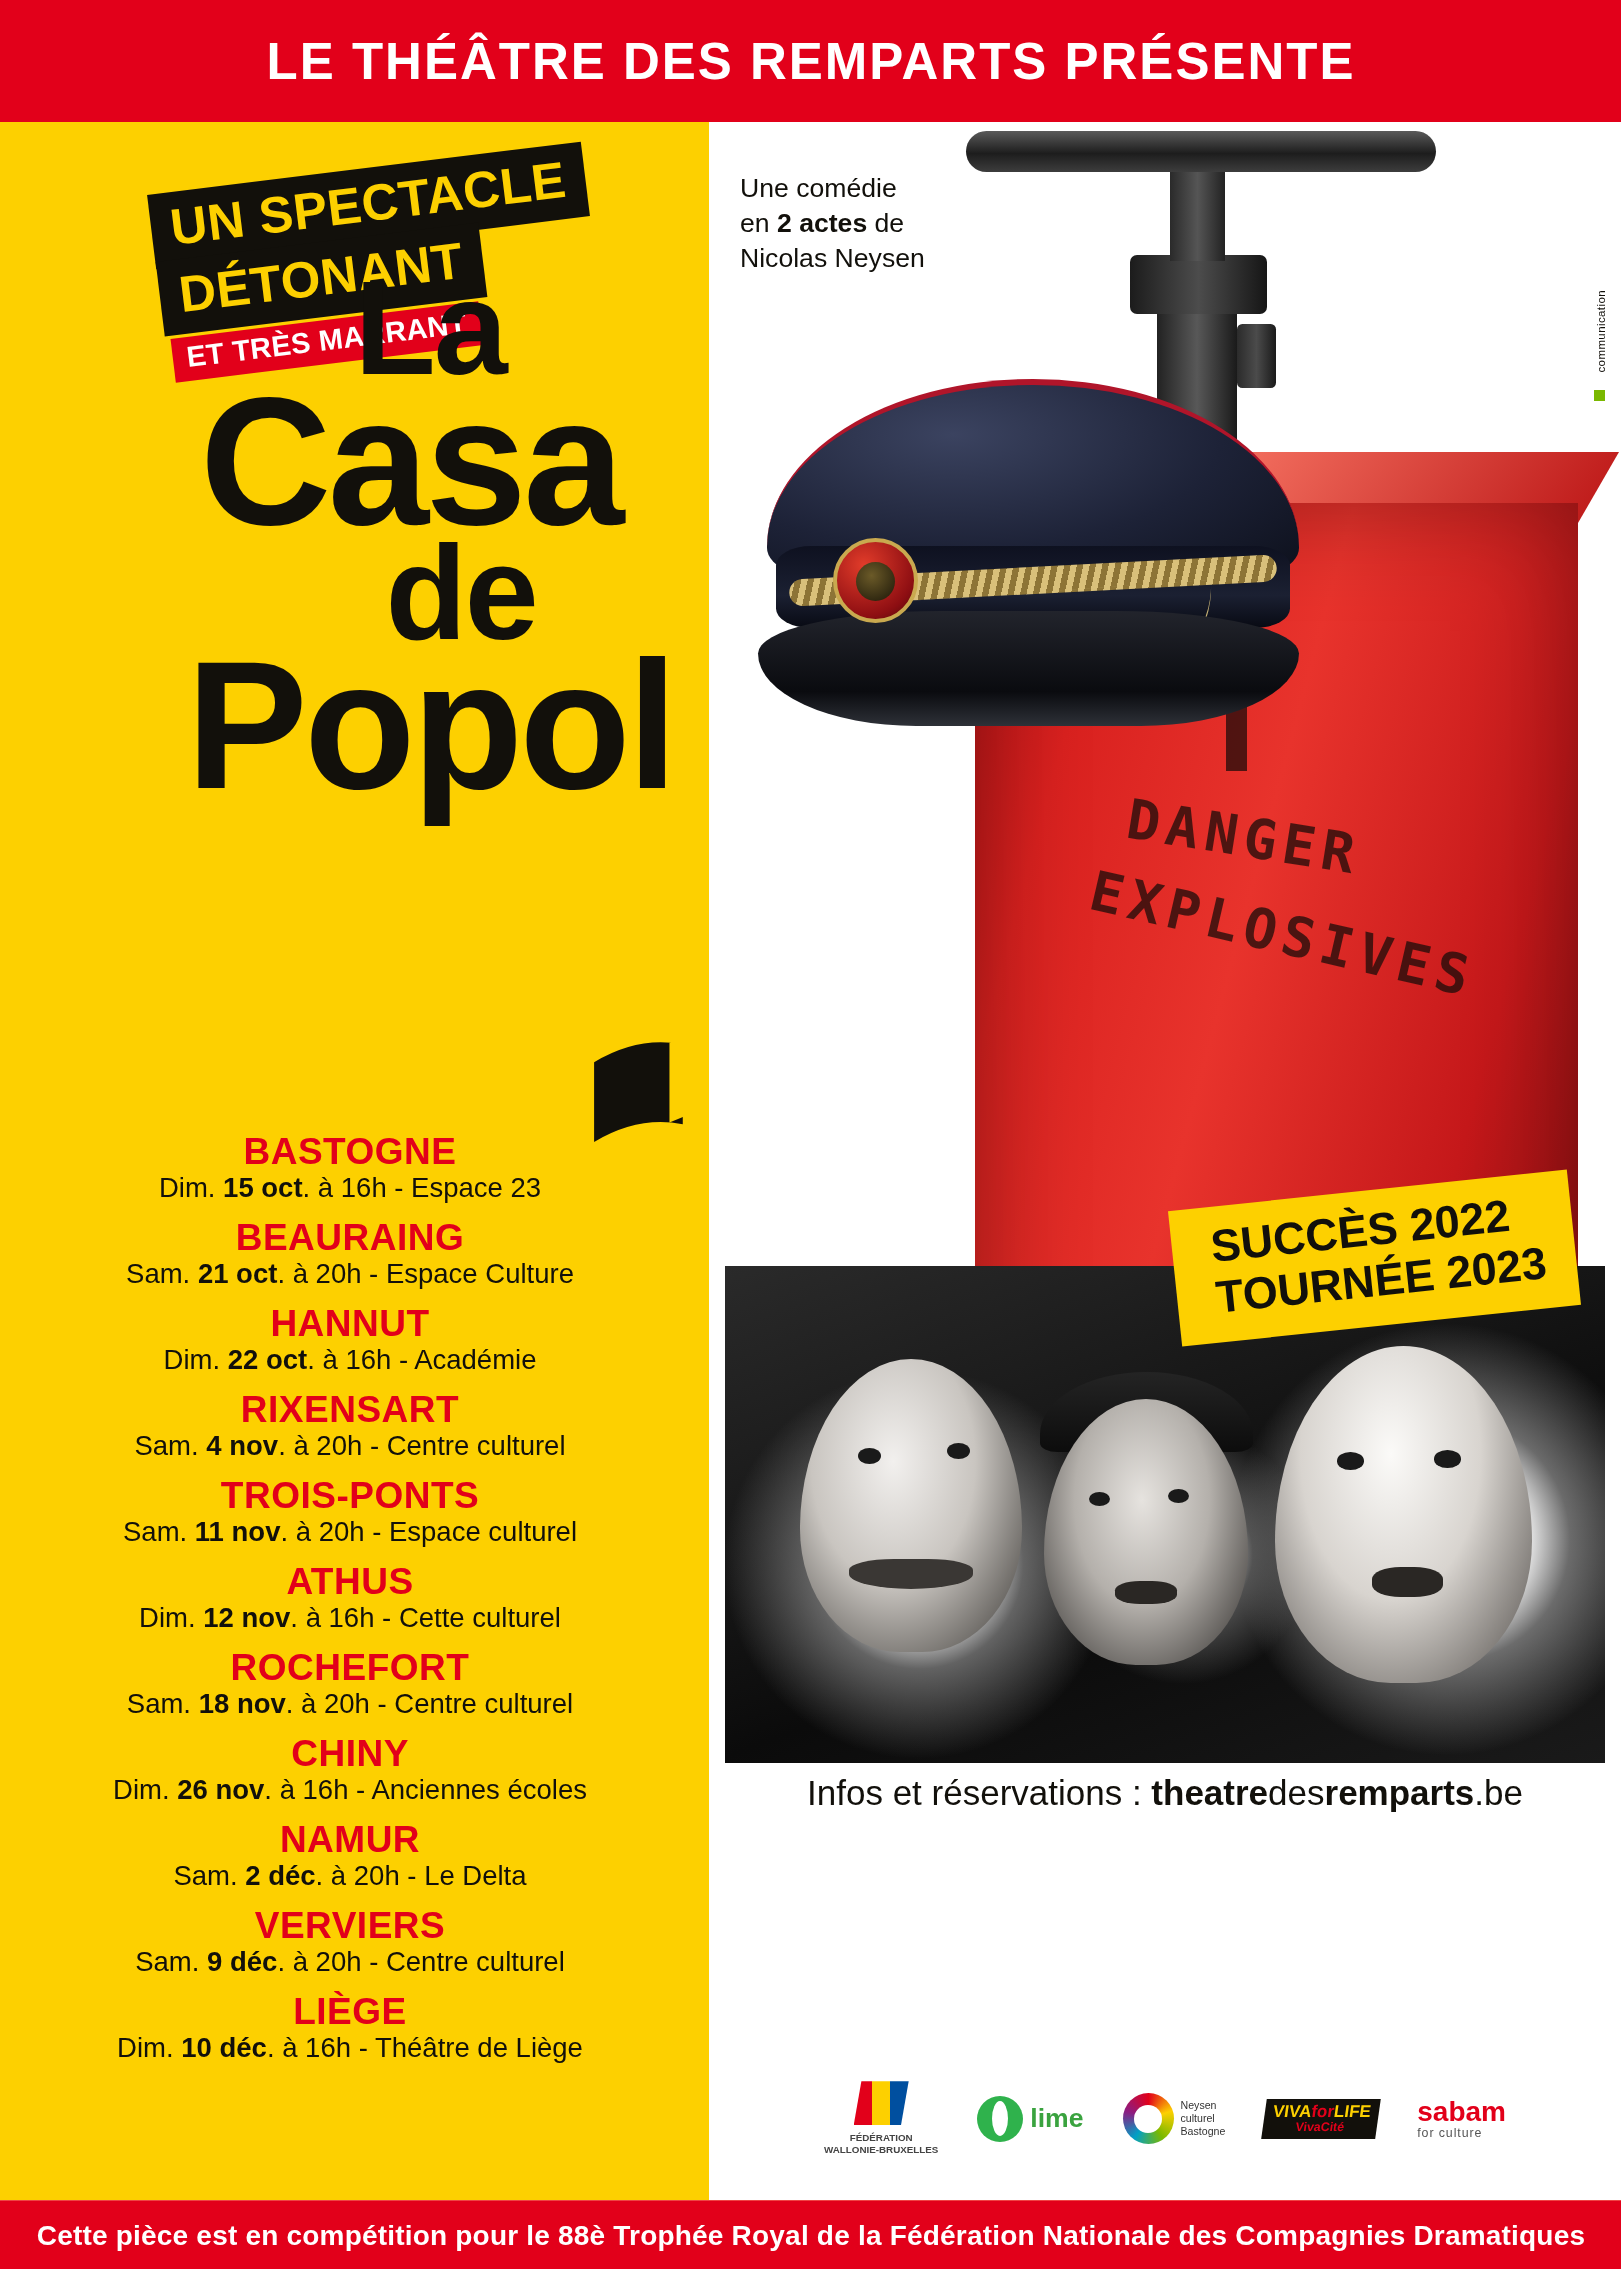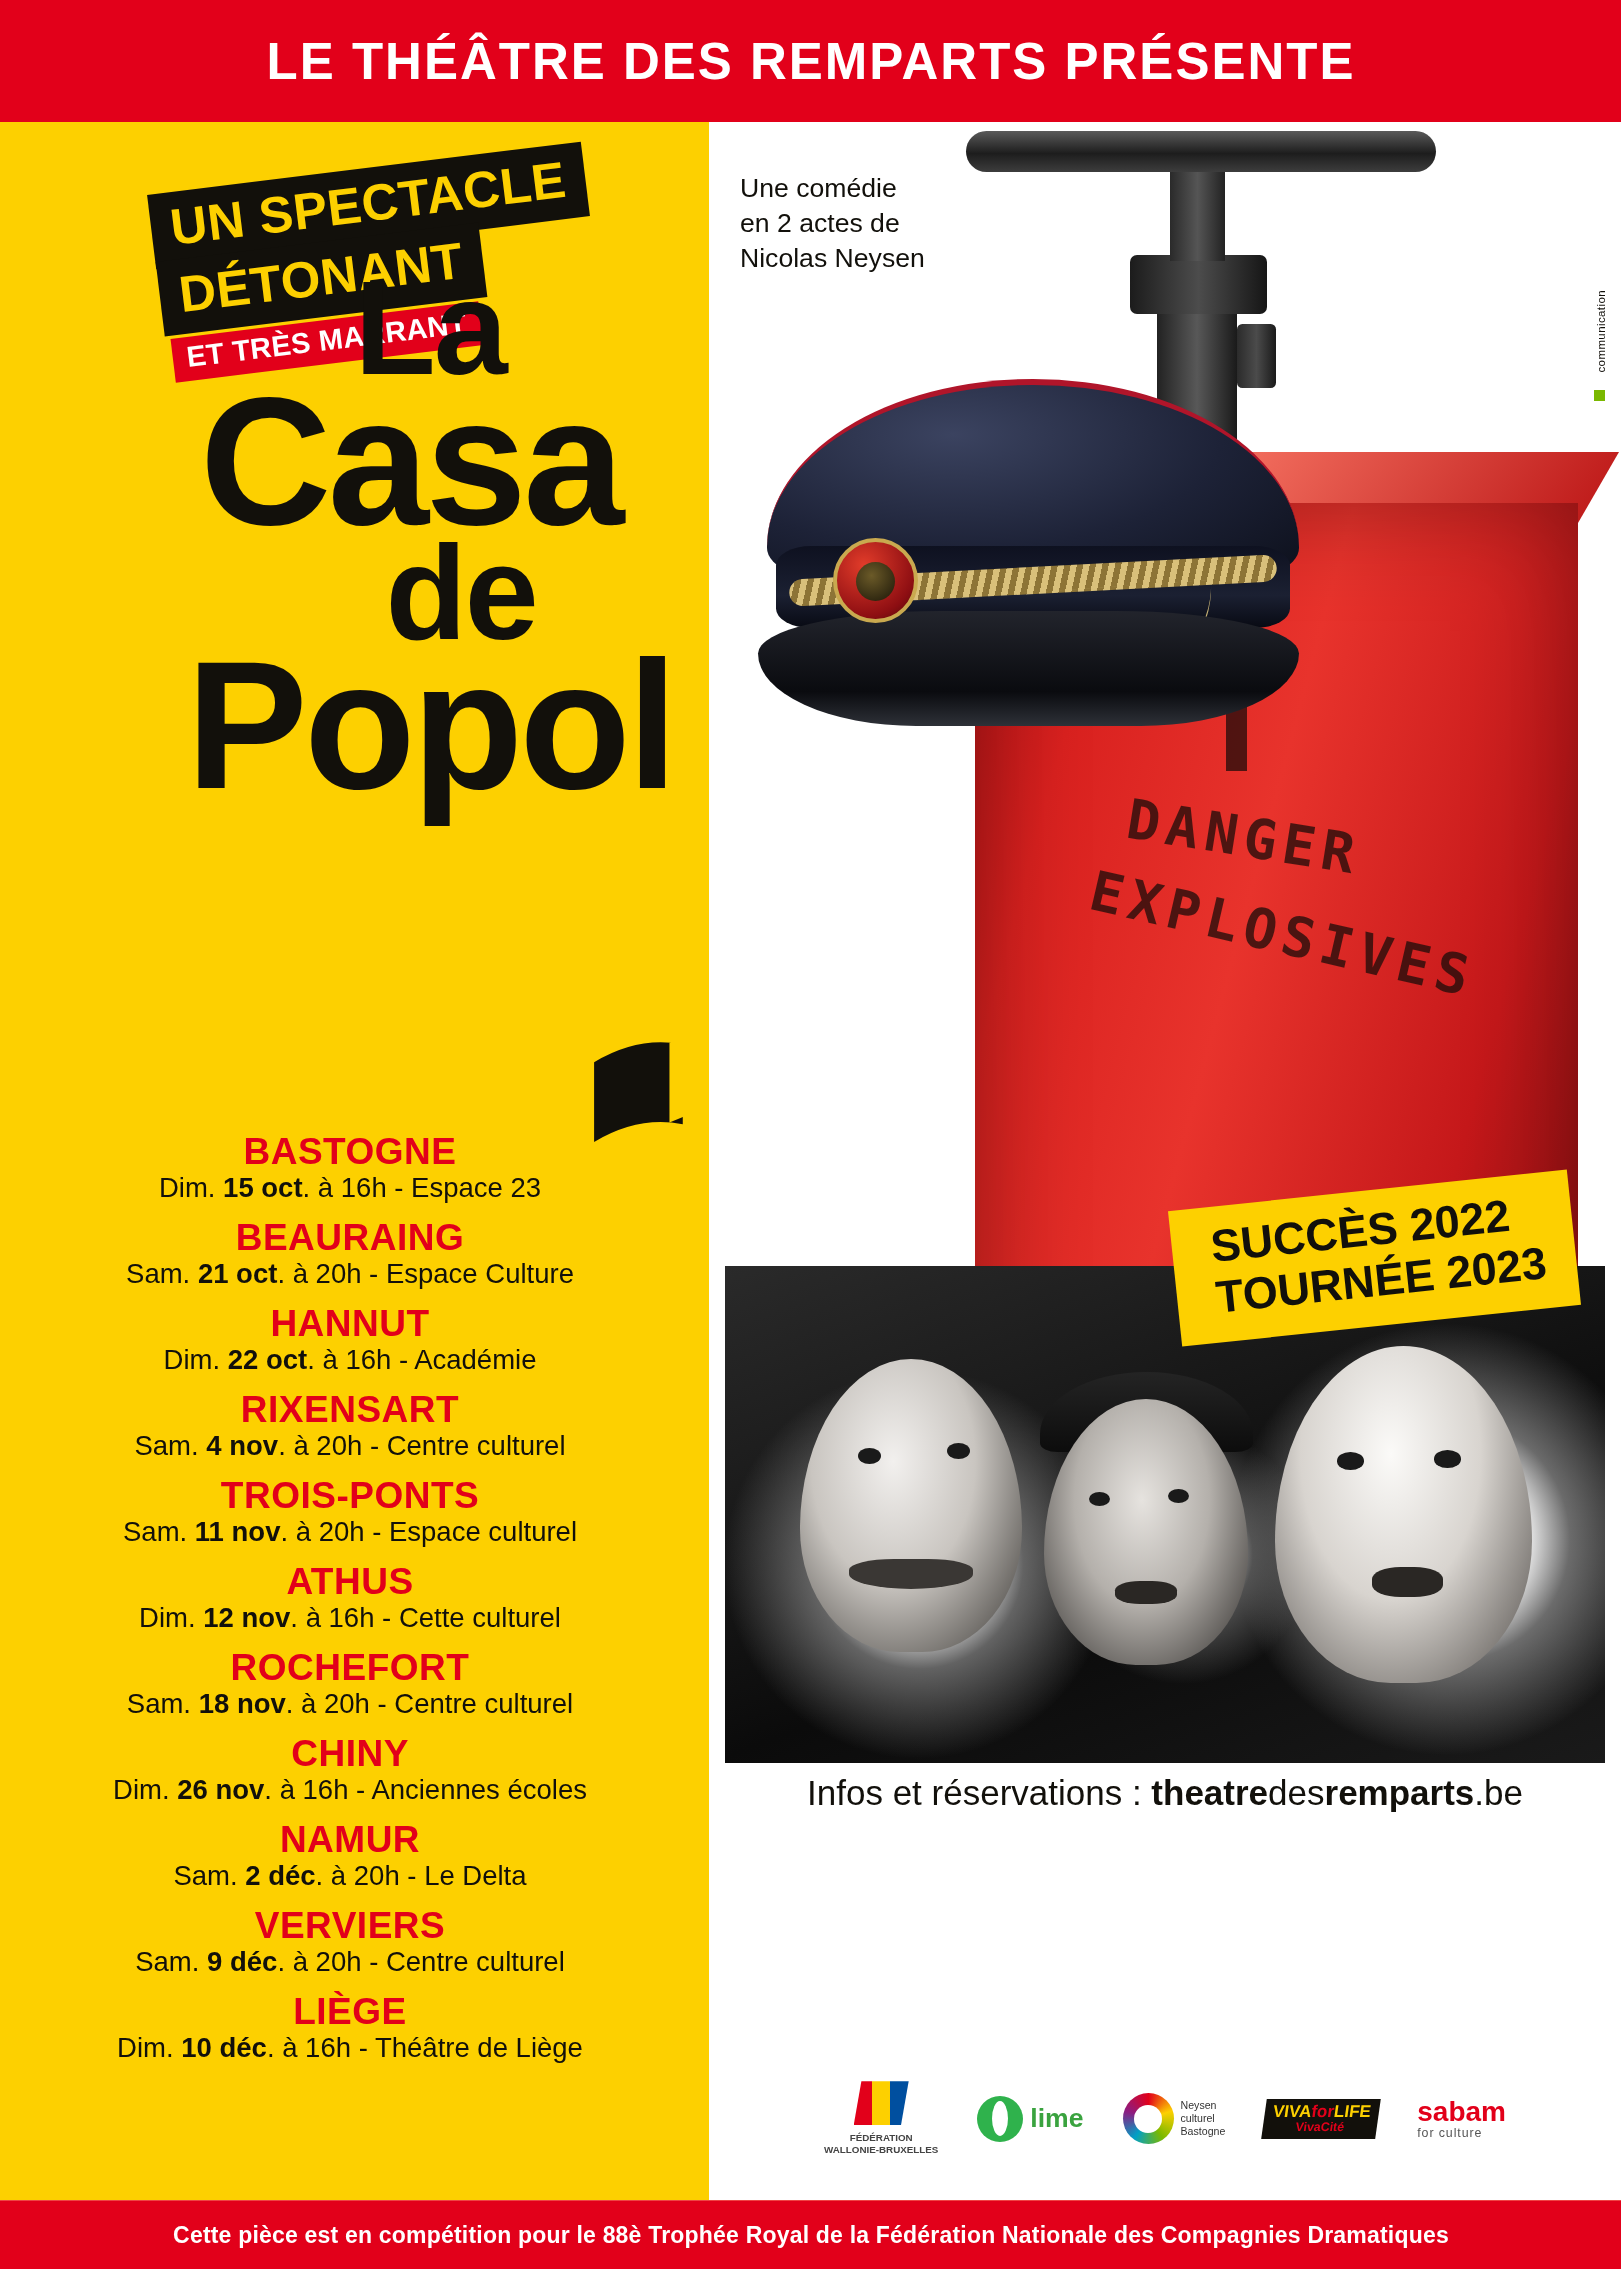--- a/index.html
+++ b/index.html
@@ -44,21 +44,21 @@
     width: 1622px;
     height: 69px;
     background: #e2001a;
     display: flex;
     align-items: center;
     justify-content: center;
   }
   .bottom-banner-text {
     color: #ffffff;
     font-weight: bold;
-    font-size: 23px;
+    font-size: 28px;
     letter-spacing: 0.2px;
     white-space: nowrap;
   }
 
   
   .left-col {
     position: absolute;
     top: 122px; left: 0;
     width: 709px;
     height: 2078px;
@@ -192,21 +192,21 @@
     overflow: hidden;
   }
 
   .credit {
     position: absolute;
     top: 49px; left: 31px;
     color: #12100b;
     font-size: 26.6px;
     line-height: 1.32;
   }
-  .credit b { font-weight: normal; }
+  .credit b { font-weight: bold; }
 
   .agency {
     position: absolute;
     top: 168px;
     right: 14px;
     color: #12100b;
     font-size: 11.5px;
     writing-mode: vertical-rl;
     transform: rotate(180deg);
     letter-spacing: 0.4px;

